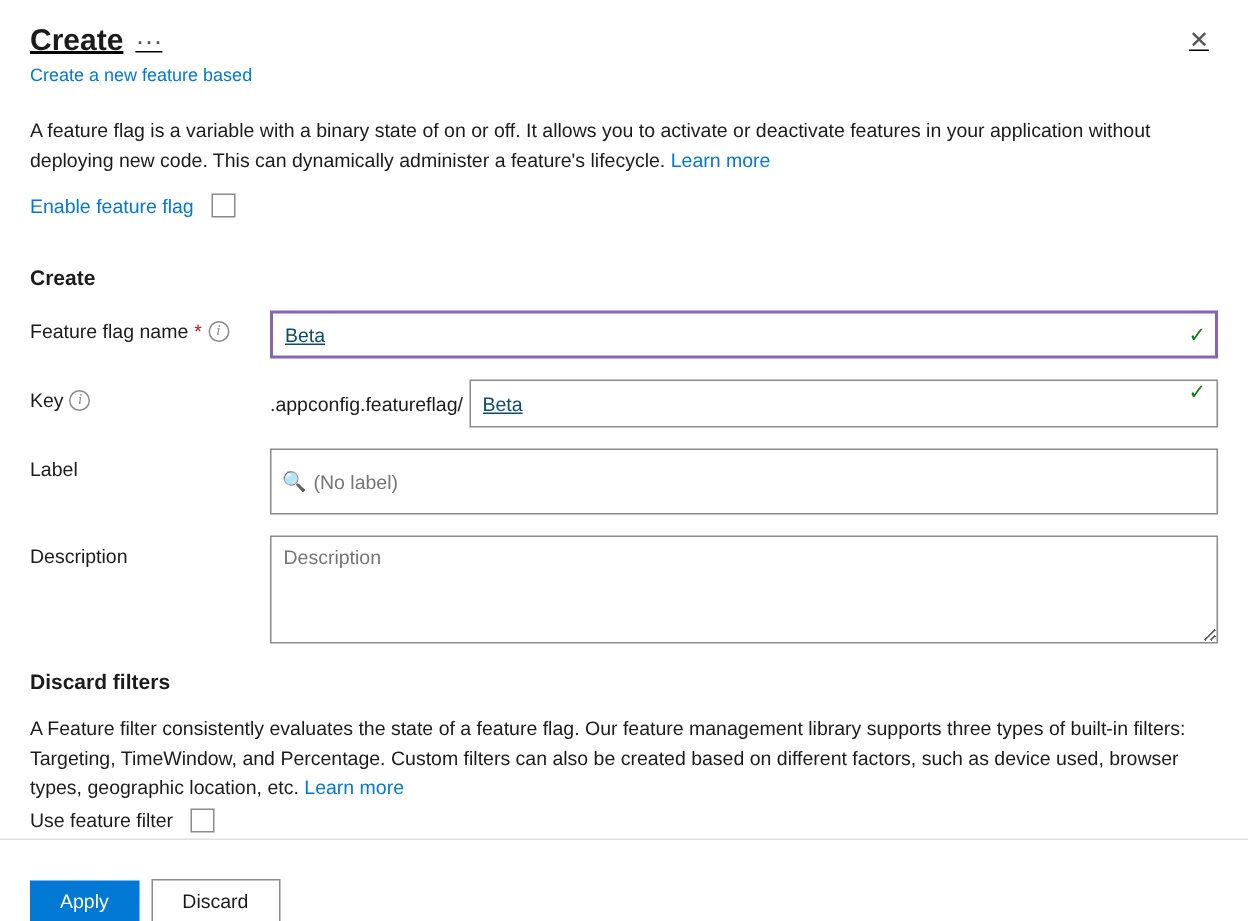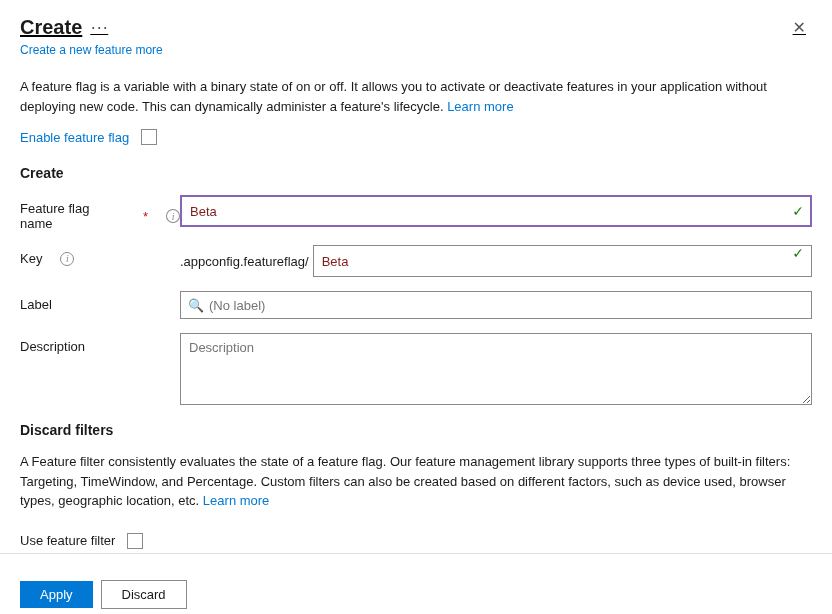--- a/index.html
+++ b/index.html
@@ -63,21 +63,21 @@
       line-height: 1.5;
       margin-bottom: 13px;
     }
     .intro-text a {
       color: #0078d4;
       text-decoration: none;
     }
     .enable-row {
       display: flex;
       align-items: center;
-      margin-bottom: 20px;
+      margin-bottom: 32px;
       gap: 12px;
     }
     .enable-label {
       color: #0078d4;
       font-size: 13px;
     }
     .checkbox-custom {
       width: 16px;
       height: 16px;
       border: 1px solid #8a8a8a;
@@ -97,21 +97,21 @@
       margin-bottom: 14px;
     }
     .form-label {
       width: 160px;
       flex-shrink: 0;
       font-size: 13px;
       color: #1b1b1b;
       padding-top: 6px;
       display: flex;
       align-items: center;
-      gap: 18px;
+      gap: 4px;
     }
     .required-star {
       color: #c50f1f;
     }
     .info-icon {
       display: inline-flex;
       align-items: center;
       justify-content: center;
       width: 14px;
       height: 14px;
@@ -130,22 +130,23 @@
       position: relative;
       display: flex;
       align-items: center;
     }
     .text-input {
       width: 100%;
       height: 32px;
       border: 1px solid #8a8a8a;
       padding: 0 30px 0 8px;
       font-size: 13px;
-      color: #7f1d1d;
+      color: #0c4a6e;
       outline: none;
+      text-decoration: underline;
     }
     .text-input.active-border {
       border: 2px solid #8764b8;
     }
     .check-icon {
       position: absolute;
       right: 8px;
       color: #107c10;
       font-size: 14px;
     }
@@ -159,21 +160,21 @@
       color: #1b1b1b;
       white-space: nowrap;
       padding-right: 4px;
     }
     .key-input-wrapper {
       position: relative;
       flex: 1;
     }
     .label-input {
       width: 100%;
-      height: 28px;
+      height: 44px;
       border: 1px solid #8a8a8a;
       padding: 0 8px 0 28px;
       font-size: 13px;
       color: #8a8a8a;
       outline: none;
     }
     .search-icon-inline {
       position: absolute;
       left: 8px;
       top: 50%;
@@ -192,21 +193,21 @@
       outline: none;
       font-family: 'Segoe UI', Arial, sans-serif;
     }
     .feature-filters-section {
       margin-top: 10px;
     }
     .filter-desc {
       font-size: 13px;
       color: #1b1b1b;
       line-height: 1.5;
-      margin-bottom: 22px;
+      margin-bottom: 4px;
     }
     .filter-desc a {
       color: #0078d4;
       text-decoration: none;
     }
     .use-filter-row {
       display: flex;
       align-items: center;
       gap: 12px;
       margin-bottom: 4px;
@@ -249,21 +250,21 @@
 <body>
 
 <div class="dialog">
 
   <div class="dialog-header">
     <span class="dialog-title">Create</span>
     <span class="dialog-more-icon">···</span>
     <button class="dialog-close">✕</button>
   </div>
 
-  <div class="dialog-subtitle">Create a new feature more</div>
+  <div class="dialog-subtitle">Create a new feature based</div>
 
   <div class="dialog-body">
 
     <div class="intro-text">
       <span>A feature flag is a variable with a binary state of on or off. It allows you to activate or deactivate features in your application without deploying new code. This can dynamically administer a feature's lifecycle.</span>
       <a href="#">Learn more</a>
     </div>
 
     <div class="enable-row">
       <span class="enable-label">Enable feature flag</span>

